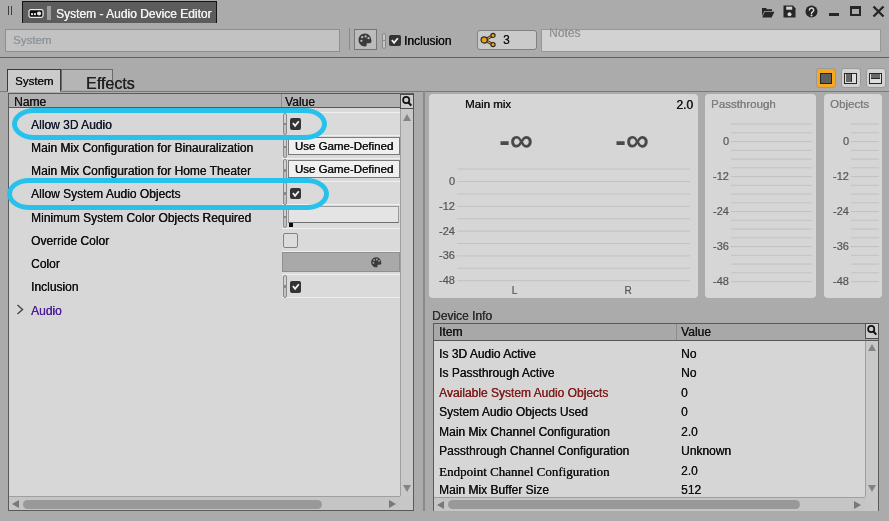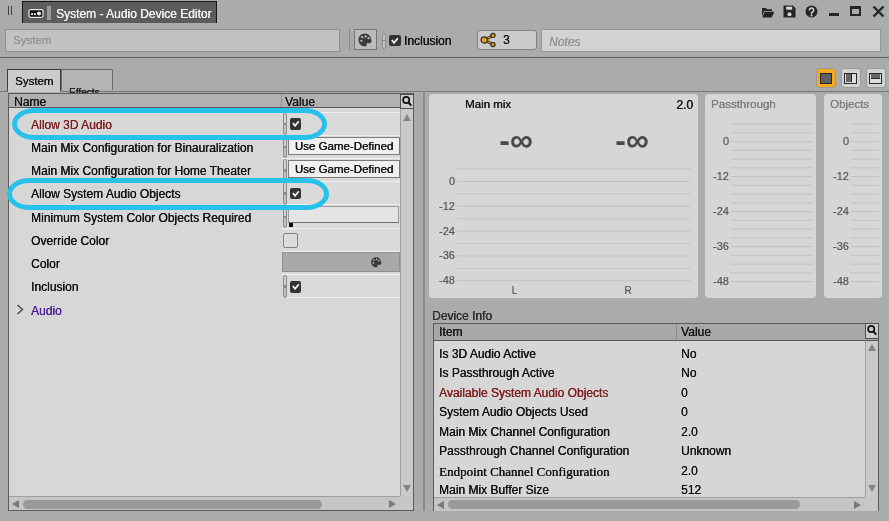--- a/index.html
+++ b/index.html
@@ -72,29 +72,29 @@
 <div class="abs" style="left:477px;top:29.5px;width:60px;height:20px;background:#cacaca;border:1px solid #828282;border-radius:3px;box-sizing:border-box;"></div>
 <svg class="abs" style="left:480px;top:31.5px;" width="17" height="16" viewBox="0 0 17 16">
   <path d="M4.5 8 L13 3.5 M4.5 8 L13 12.5" stroke="#2a2a2a" stroke-width="2.6"></path>
   <path d="M4.5 8 L13 3.5 M4.5 8 L13 12.5" stroke="#eda215" stroke-width="1.2"></path>
   <circle cx="4.2" cy="8" r="3.1" fill="#eda215" stroke="#2a2a2a" stroke-width="1.2"></circle>
   <circle cx="13" cy="3.4" r="2.1" fill="#eda215" stroke="#2a2a2a" stroke-width="1.2"></circle>
   <circle cx="13" cy="12.6" r="2.1" fill="#eda215" stroke="#2a2a2a" stroke-width="1.2"></circle>
 </svg>
 <div class="txt" style="left:503px;top:33px;font-size:12px;color:#17130e;">3</div>
 <div class="abs" style="left:541px;top:29px;width:340px;height:23px;background:#d2d2d2;border:1px solid #979797;box-sizing:border-box;"></div>
-<div class="txt" style="left:549px;top:35px;font-size:12px;color:#90959a;font-style:italic;">Notes</div>
+<div class="txt" style="left:549px;top:26px;font-size:12px;color:#90959a;">Notes</div>
 
 <div class="abs" style="left:0;top:56.5px;width:889px;height:1.6px;background:#606060;"></div>
 
 <div class="abs" style="left:0px;top:90.5px;width:889px;height:1px;background:#7a7a7a;"></div>
 <div class="abs" style="left:7px;top:69px;width:54px;height:22px;background:#cbcbcb;border:1px solid #3a3a3a;border-bottom:none;box-sizing:border-box;"></div>
 <div class="abs" style="left:61px;top:69px;width:52px;height:21px;background:#b5b5b5;border:1px solid #6b6b6b;border-bottom:none;box-sizing:border-box;"></div>
 <div class="txt" style="left:15px;top:74.5px;font-size:11.5px;color:#111;">System</div>
-<div class="txt" style="left:69px;top:74.5px;font-size:10px;color:#222;margin-top:12px;">Effects</div>
+<div class="txt" style="left:86px;top:74.5px;font-size:16px;color:#222;">Effects</div>
 <div class="abs" style="left:8px;top:90px;width:52px;height:2px;background:#cbcbcb;"></div>
 
 <div class="abs" style="left:815.5px;top:68px;width:20px;height:20px;background:#f6a81f;border:1px solid #9a9a9a;border-radius:3px;box-sizing:border-box;"></div>
 <div class="abs" style="left:819.5px;top:72.5px;width:12.5px;height:11px;background:#5f5f5f;border:1.6px solid #20262e;box-sizing:border-box;"></div>
 <div class="abs" style="left:840.5px;top:68px;width:20px;height:20px;background:#d2d2d2;border:1px solid #9a9a9a;border-radius:3px;box-sizing:border-box;"></div>
 <div class="abs" style="left:844px;top:72.5px;width:13px;height:11px;background:#dedede;border:1.6px solid #262626;box-sizing:border-box;"></div>
 <div class="abs" style="left:845.6px;top:74.1px;width:5.5px;height:7.8px;background:#676767;border-right:1.4px solid #262626;"></div>
 <div class="abs" style="left:865.5px;top:68px;width:20px;height:20px;background:#d2d2d2;border:1px solid #9a9a9a;border-radius:3px;box-sizing:border-box;"></div>
 <div class="abs" style="left:869px;top:72.5px;width:12.5px;height:11.5px;background:#dedede;border:1.6px solid #262626;box-sizing:border-box;"></div>
 <div class="abs" style="left:870.6px;top:74.1px;width:9.3px;height:4px;background:#676767;border-bottom:1.4px solid #262626;"></div>
@@ -115,21 +115,21 @@
 <div class="abs" style="left:282px;top:111.5px;width:118px;height:1px;background:#efefef;"></div>
 <div class="abs" style="left:282px;top:134.5px;width:118px;height:1px;background:#efefef;"></div>
 <div class="abs" style="left:282px;top:157.8px;width:118px;height:1px;background:#efefef;"></div>
 <div class="abs" style="left:282px;top:181px;width:118px;height:1px;background:#efefef;"></div>
 <div class="abs" style="left:282px;top:204.3px;width:118px;height:1px;background:#efefef;"></div>
 <div class="abs" style="left:282px;top:227.5px;width:118px;height:1px;background:#efefef;"></div>
 <div class="abs" style="left:282px;top:250.8px;width:118px;height:1px;background:#efefef;"></div>
 <div class="abs" style="left:282px;top:274px;width:118px;height:1px;background:#efefef;"></div>
 <div class="abs" style="left:282px;top:297.3px;width:118px;height:1px;background:#efefef;"></div>
 
-<div class="txt" style="left:31px;top:113.7px;line-height:23.25px;font-size:12px;color:#7f1d1d;">Allow 3D Audio</div>
+<div class="txt" style="left:31px;top:113.7px;line-height:23.25px;font-size:12px;color:#0f172a;">Allow 3D Audio</div>
 <div class="txt" style="left:31px;top:136.95px;line-height:23.25px;font-size:12px;color:#121212;">Main Mix Configuration for Binauralization</div>
 <div class="txt" style="left:31px;top:160.2px;line-height:23.25px;font-size:12px;color:#121212;">Main Mix Configuration for Home Theater</div>
 <div class="txt" style="left:31px;top:183.45px;line-height:23.25px;font-size:12px;color:#121212;">Allow System Audio Objects</div>
 <div class="txt" style="left:31px;top:206.7px;line-height:23.25px;font-size:12px;color:#121212;">Minimum System Color Objects Required</div>
 <div class="txt" style="left:31px;top:229.95px;line-height:23.25px;font-size:12px;color:#121212;">Override Color</div>
 <div class="txt" style="left:31px;top:253.2px;line-height:23.25px;font-size:12px;color:#121212;">Color</div>
 <div class="txt" style="left:31px;top:276.45px;line-height:23.25px;font-size:12px;color:#121212;">Inclusion</div>
 <div class="txt" style="left:31px;top:299.7px;line-height:23.25px;font-size:12px;color:#4c1d95;text-align:right;">Audio</div>
 <svg class="abs" style="left:16px;top:303.5px;" width="8" height="11" viewBox="0 0 8 11">
   <path d="M1.5 1 L6.5 5.5 L1.5 10" stroke="#4a4a4a" stroke-width="1.5" fill="none"></path>

